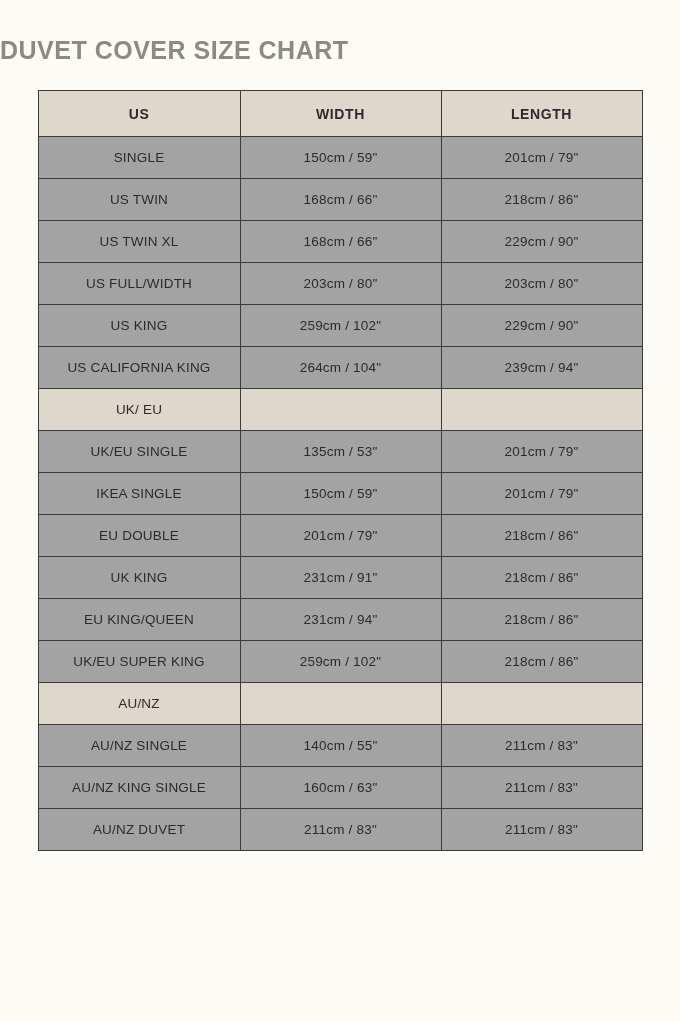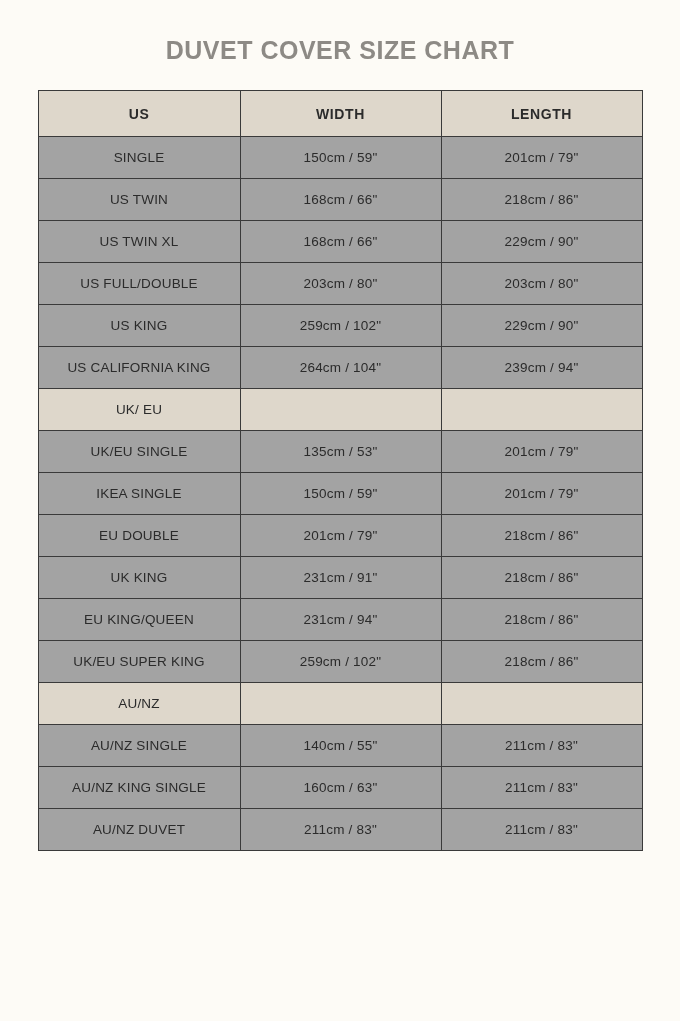--- a/index.html
+++ b/index.html
@@ -15,21 +15,20 @@
     overflow: hidden;
   }
   .page {
     width: 680px;
     height: 1021px;
     box-sizing: border-box;
     padding: 0;
     position: relative;
   }
   .chart-title {
-    text-align: center;
     font-size: 25px;
     font-weight: bold;
     letter-spacing: 0.5px;
     color: #8d8madd;
     color: #8d8a85;
     margin: 0;
     padding-top: 36px;
     padding-bottom: 0;
     text-transform: uppercase;
   }
@@ -97,21 +96,21 @@
         <td>US TWIN</td>
         <td>168cm / 66"</td>
         <td>218cm / 86"</td>
       </tr>
       <tr>
         <td>US TWIN XL</td>
         <td>168cm / 66"</td>
         <td>229cm / 90"</td>
       </tr>
       <tr>
-        <td>US FULL/DOUBLE</td>
+        <td>US FULL/WIDTH</td>
         <td>203cm / 80"</td>
         <td>203cm / 80"</td>
       </tr>
       <tr>
         <td>US KING</td>
         <td>259cm / 102"</td>
         <td>229cm / 90"</td>
       </tr>
       <tr>
         <td>US CALIFORNIA KING</td>

